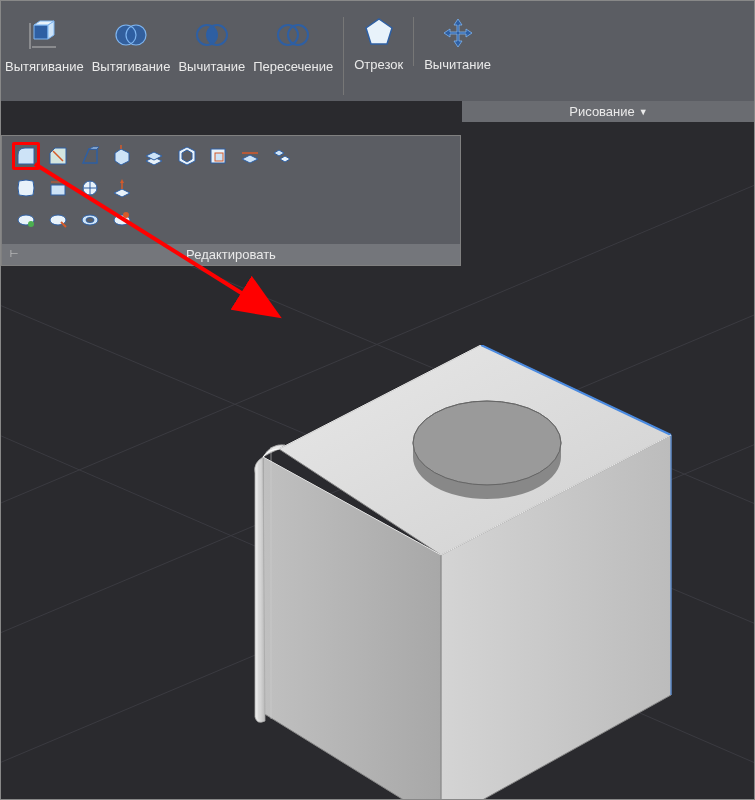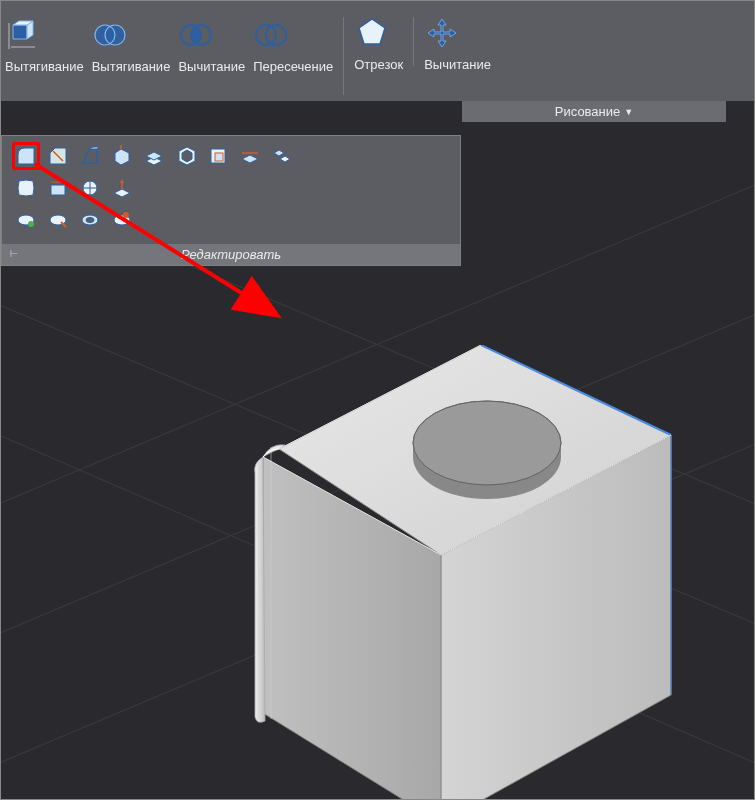--- a/index.html
+++ b/index.html
@@ -29,21 +29,21 @@
     .ribbon-group {
       display: flex;
       flex-direction: column;
       align-items: center;
       justify-content: flex-start;
       padding: 2px 0 4px;
     }
     .ribbon-item {
       display: flex;
       flex-direction: column;
-      align-items: flex-start;
+      align-items: center;
       padding: 4px 4px 0;
       cursor: pointer;
       min-width: 56px;
     }
     .ribbon-icon {
       width: 36px;
       height: 36px;
       display: flex;
       align-items: center;
       justify-content: center;
@@ -122,21 +122,20 @@
     }
     .edit-panel-label {
       background: #74767b;
       color: #eaeaea;
       font-size: 13px;
       text-align: center;
       padding: 3px 0;
       display: flex;
       align-items: center;
       justify-content: center;
-      font-style: italic;
     }
     .pin-icon {
       position: absolute;
       left: 4px;
       bottom: 4px;
       width: 16px;
       height: 16px;
       color: #ccc;
       font-size: 10px;
       display: flex;
@@ -257,21 +256,21 @@
           <svg viewBox="0 0 36 36">
             <path d="M18 4 L22 10 L19 10 L19 17 L26 17 L26 14 L32 18 L26 22 L26 19 L19 19 L19 26 L22 26 L18 32 L14 26 L17 26 L17 19 L10 19 L10 22 L4 18 L10 14 L10 17 L17 17 L17 10 L14 10 Z" fill="#2e5fa3" stroke="#7db4f0" stroke-width="0.8"></path>
           </svg>
         </div>
         <span class="ribbon-label">Вычитание</span>
       </div>
     </div>
   </div>
 </div>
 
-<div class="panel-label-bar" style="position:absolute; left:461px; top:100px; width:264px;">
+<div class="panel-label-bar" style="position:absolute; left:461px; top:100px; width:293px;">
   <span>Рисование</span>
   <span class="dropdown-arrow">▼</span>
 </div>
 
 <div class="viewport">
   <svg class="grid-lines" viewBox="0 0 755 670" preserveAspectRatio="none">
     <line x1="-50" y1="30" x2="780" y2="380" stroke="#3a3a40" stroke-width="1"></line>
     <line x1="-50" y1="150" x2="780" y2="500" stroke="#3a3a40" stroke-width="1"></line>
     <line x1="-50" y1="280" x2="780" y2="640" stroke="#3a3a40" stroke-width="1"></line>
     <line x1="780" y1="40" x2="-50" y2="390" stroke="#3a3a40" stroke-width="1"></line>

